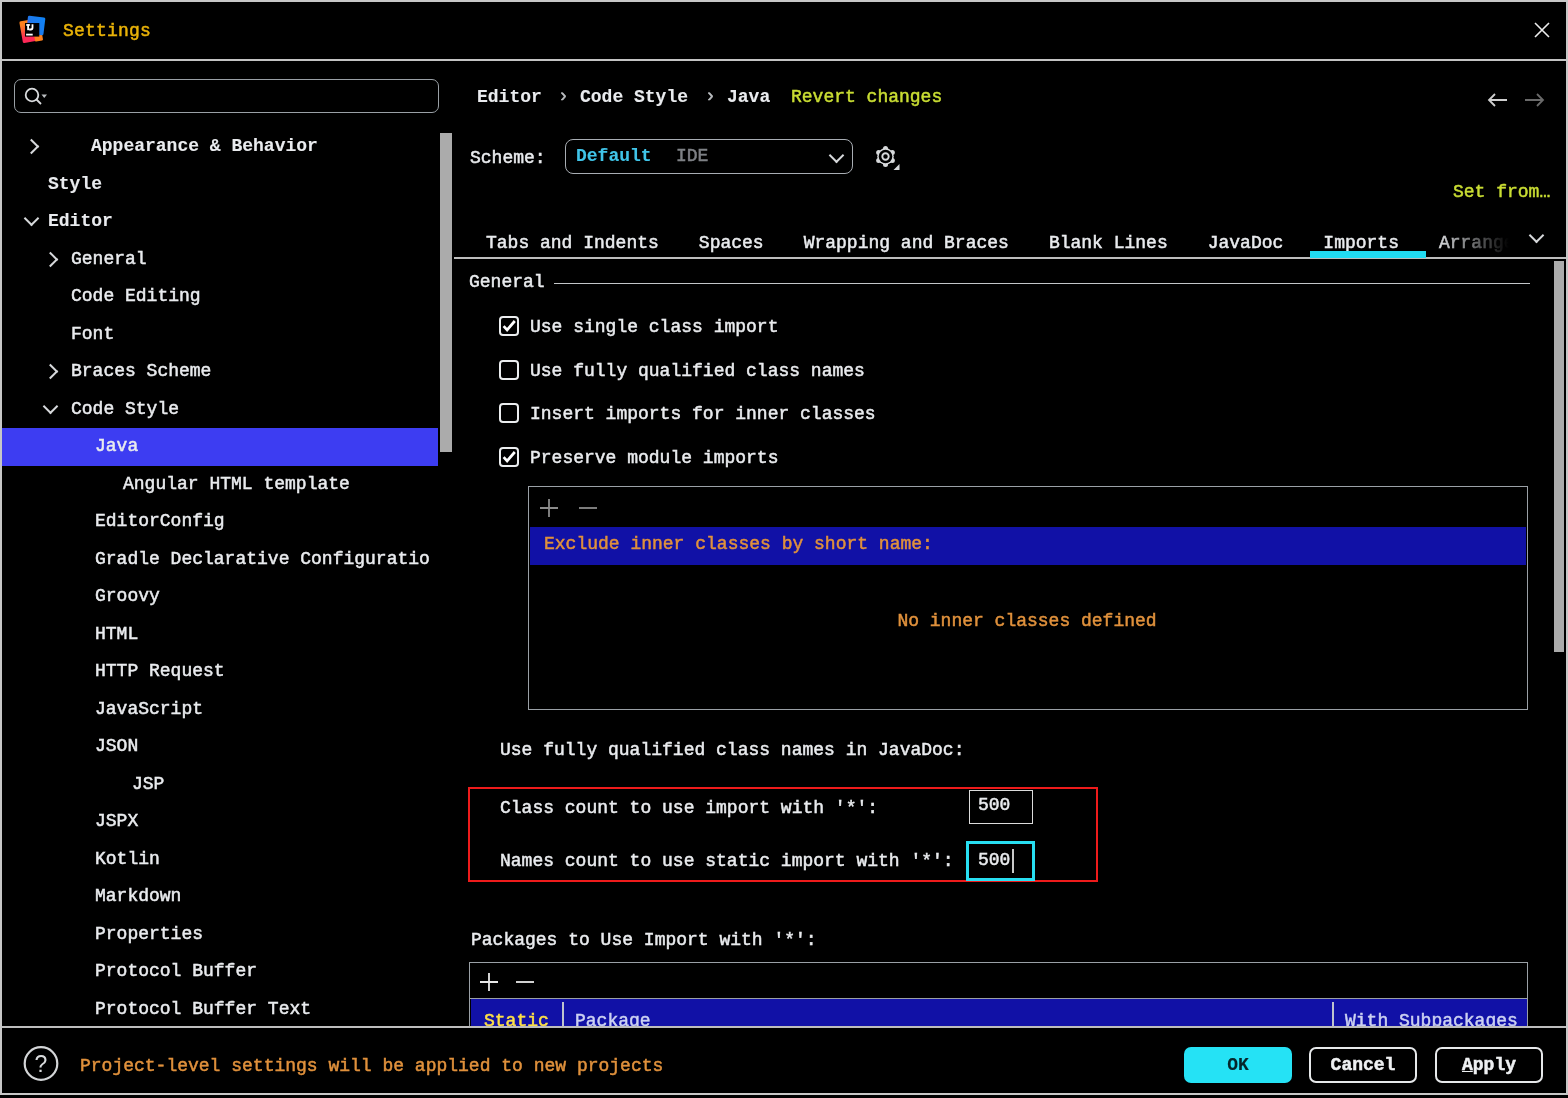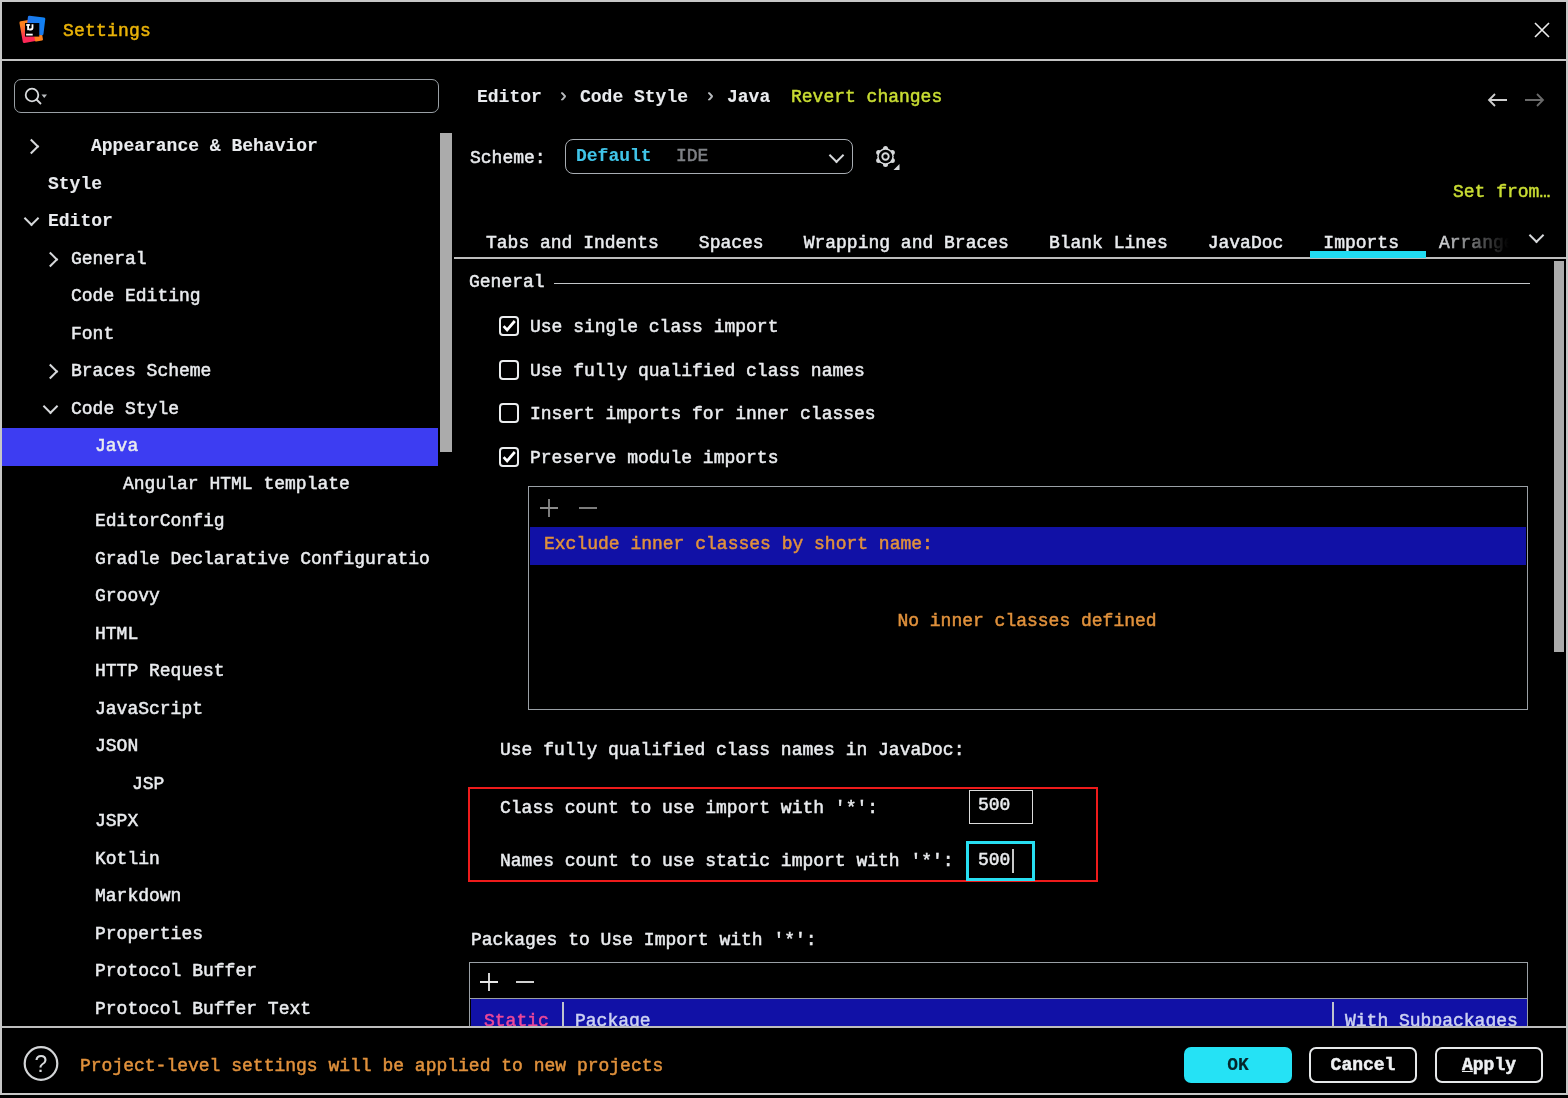--- a/index.html
+++ b/index.html
@@ -255,21 +255,21 @@
   </div>
 
   <div class="abs" style="left:17px; top:868px;">Packages to Use Import with '*':</div>
   <div class="tbl" style="left:15px; top:900px; width:1059px; height:130px;">
     <svg class="abs" style="left:9px; top:8px;" width="100" height="22" viewBox="0 0 100 22">
       <path d="M10 2 V20 M1 11 H19" stroke="#e8e8e8" stroke-width="1.8"></path>
       <path d="M37 11 H55" stroke="#e8e8e8" stroke-width="1.8"></path>
     </svg>
     <div class="abs" style="left:0px; top:35px; width:1057px; height:1px; background:#9aa0a6;"></div>
     <div class="tblhead" style="left:1px; top:36px; width:1056px; height:50px;">
-      <div class="abs" style="left:13px; top:12px; color:#ec4899;">Static</div>
+      <div class="abs" style="left:13px; top:12px; color:#fde047;">Static</div>
       <div class="abs" style="left:91px; top:3px; width:1.5px; height:44px; background:#bfc3ce;"></div>
       <div class="abs" style="left:104px; top:12px; color:#ccd1f2;">Package</div>
       <div class="abs" style="left:861px; top:3px; width:1.5px; height:44px; background:#bfc3ce;"></div>
       <div class="abs" style="left:874px; top:12px; color:#ccd1f2;">With Subpackages</div>
     </div>
   </div>
 </div>
 
 <div class="abs" style="left:0; top:1026px; width:1568px; height:68px; background:#000; border-top:2px solid #bdbdbd;">
   <svg class="abs" style="left:22px; top:16px;" width="40" height="40" viewBox="0 0 40 40">

